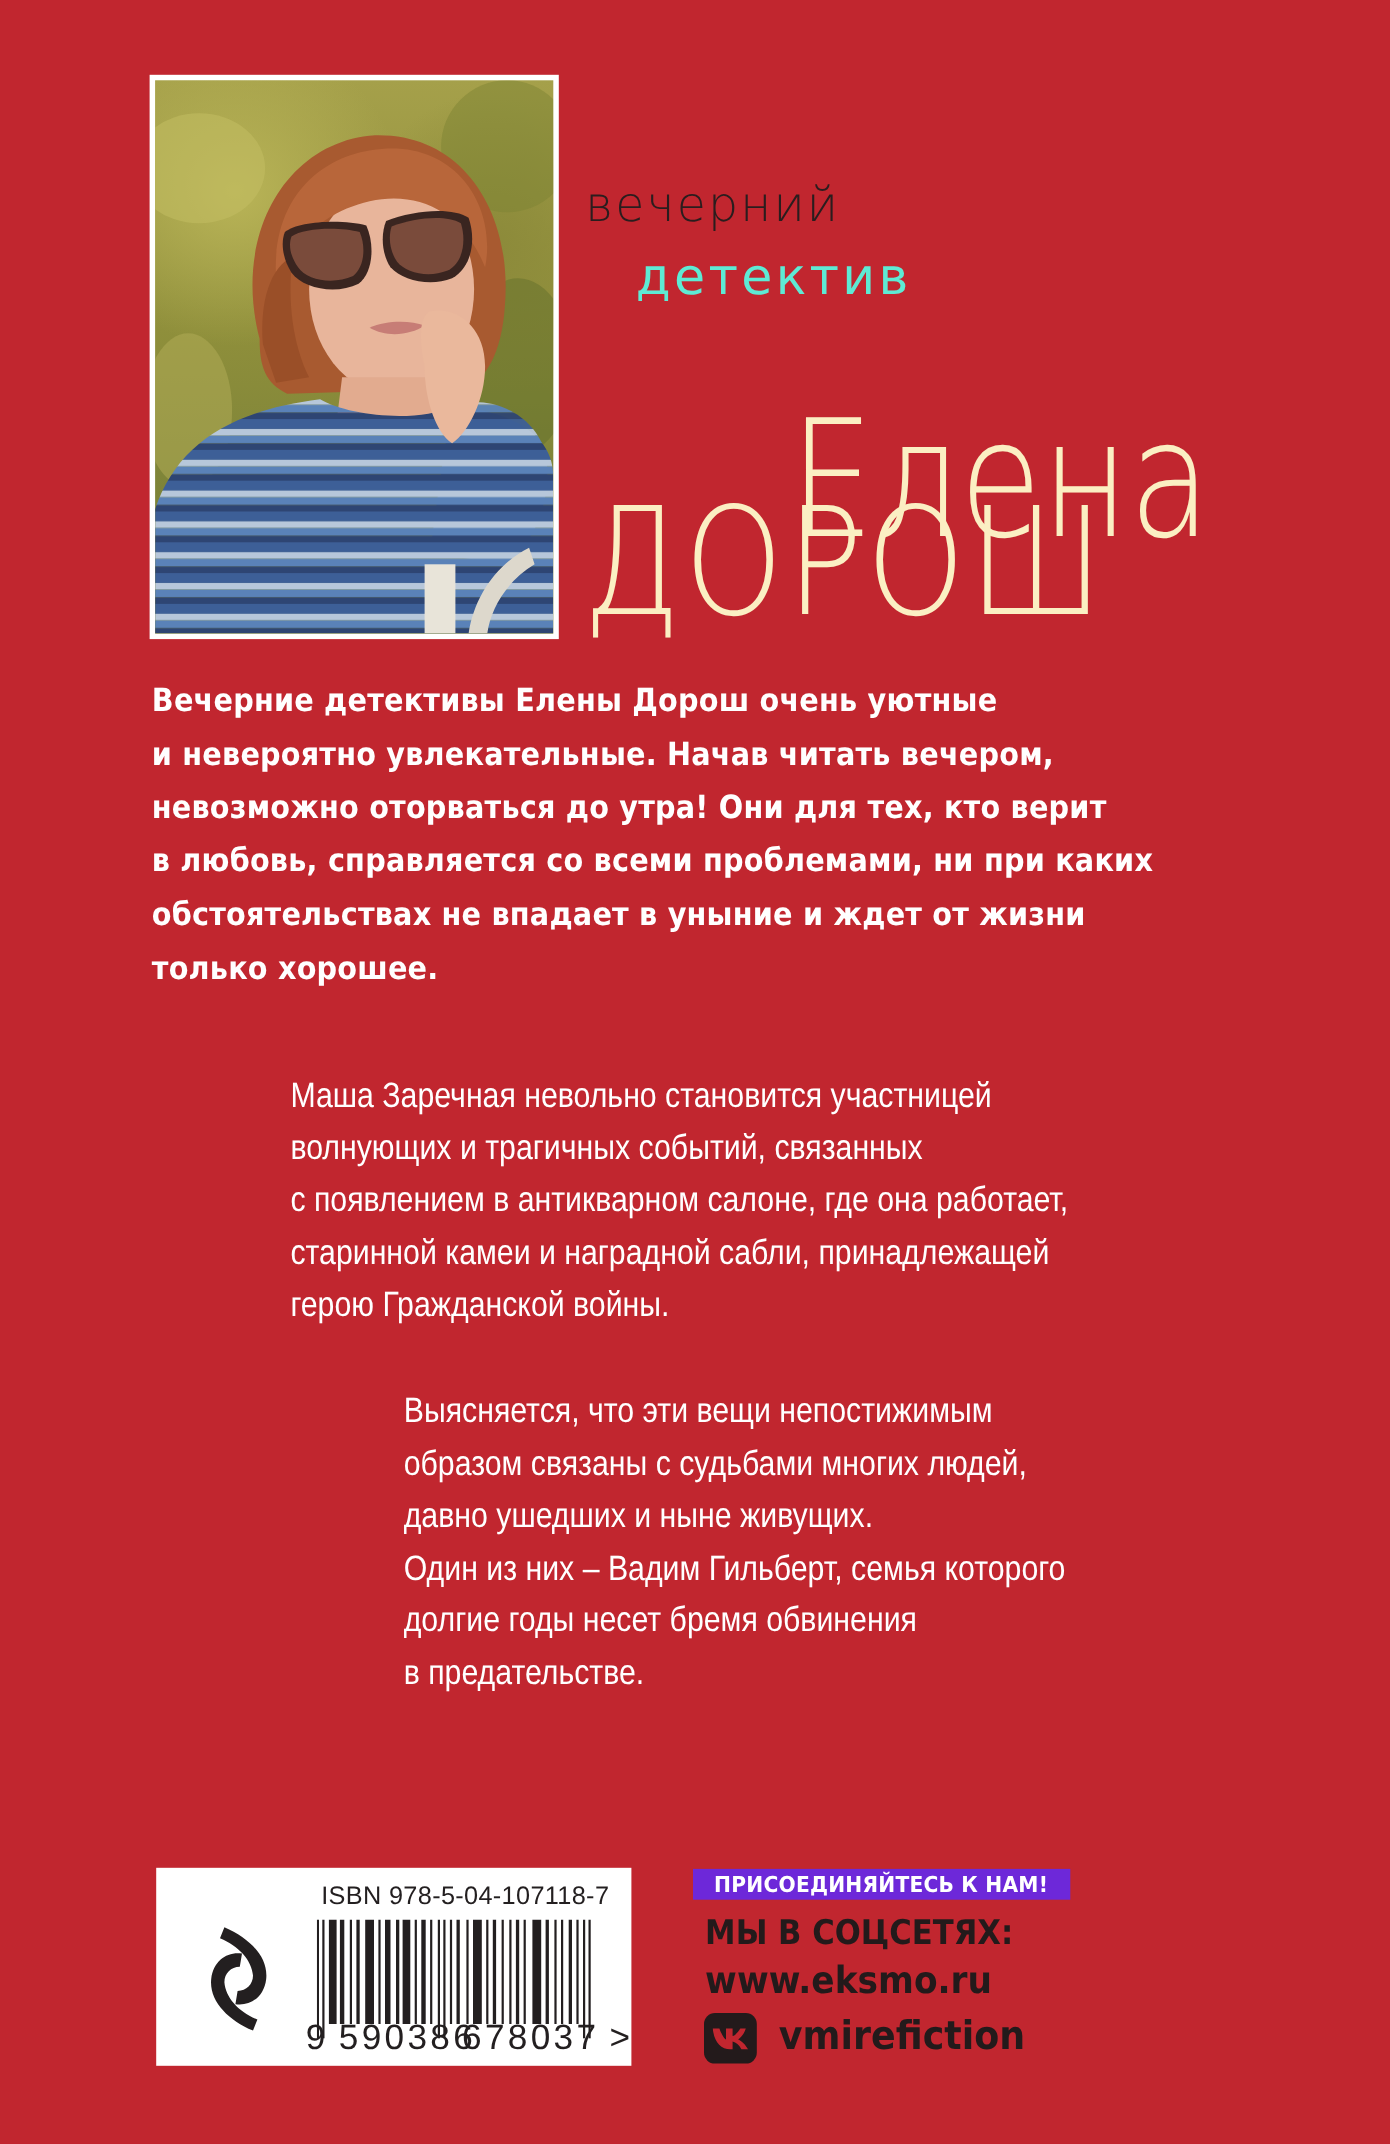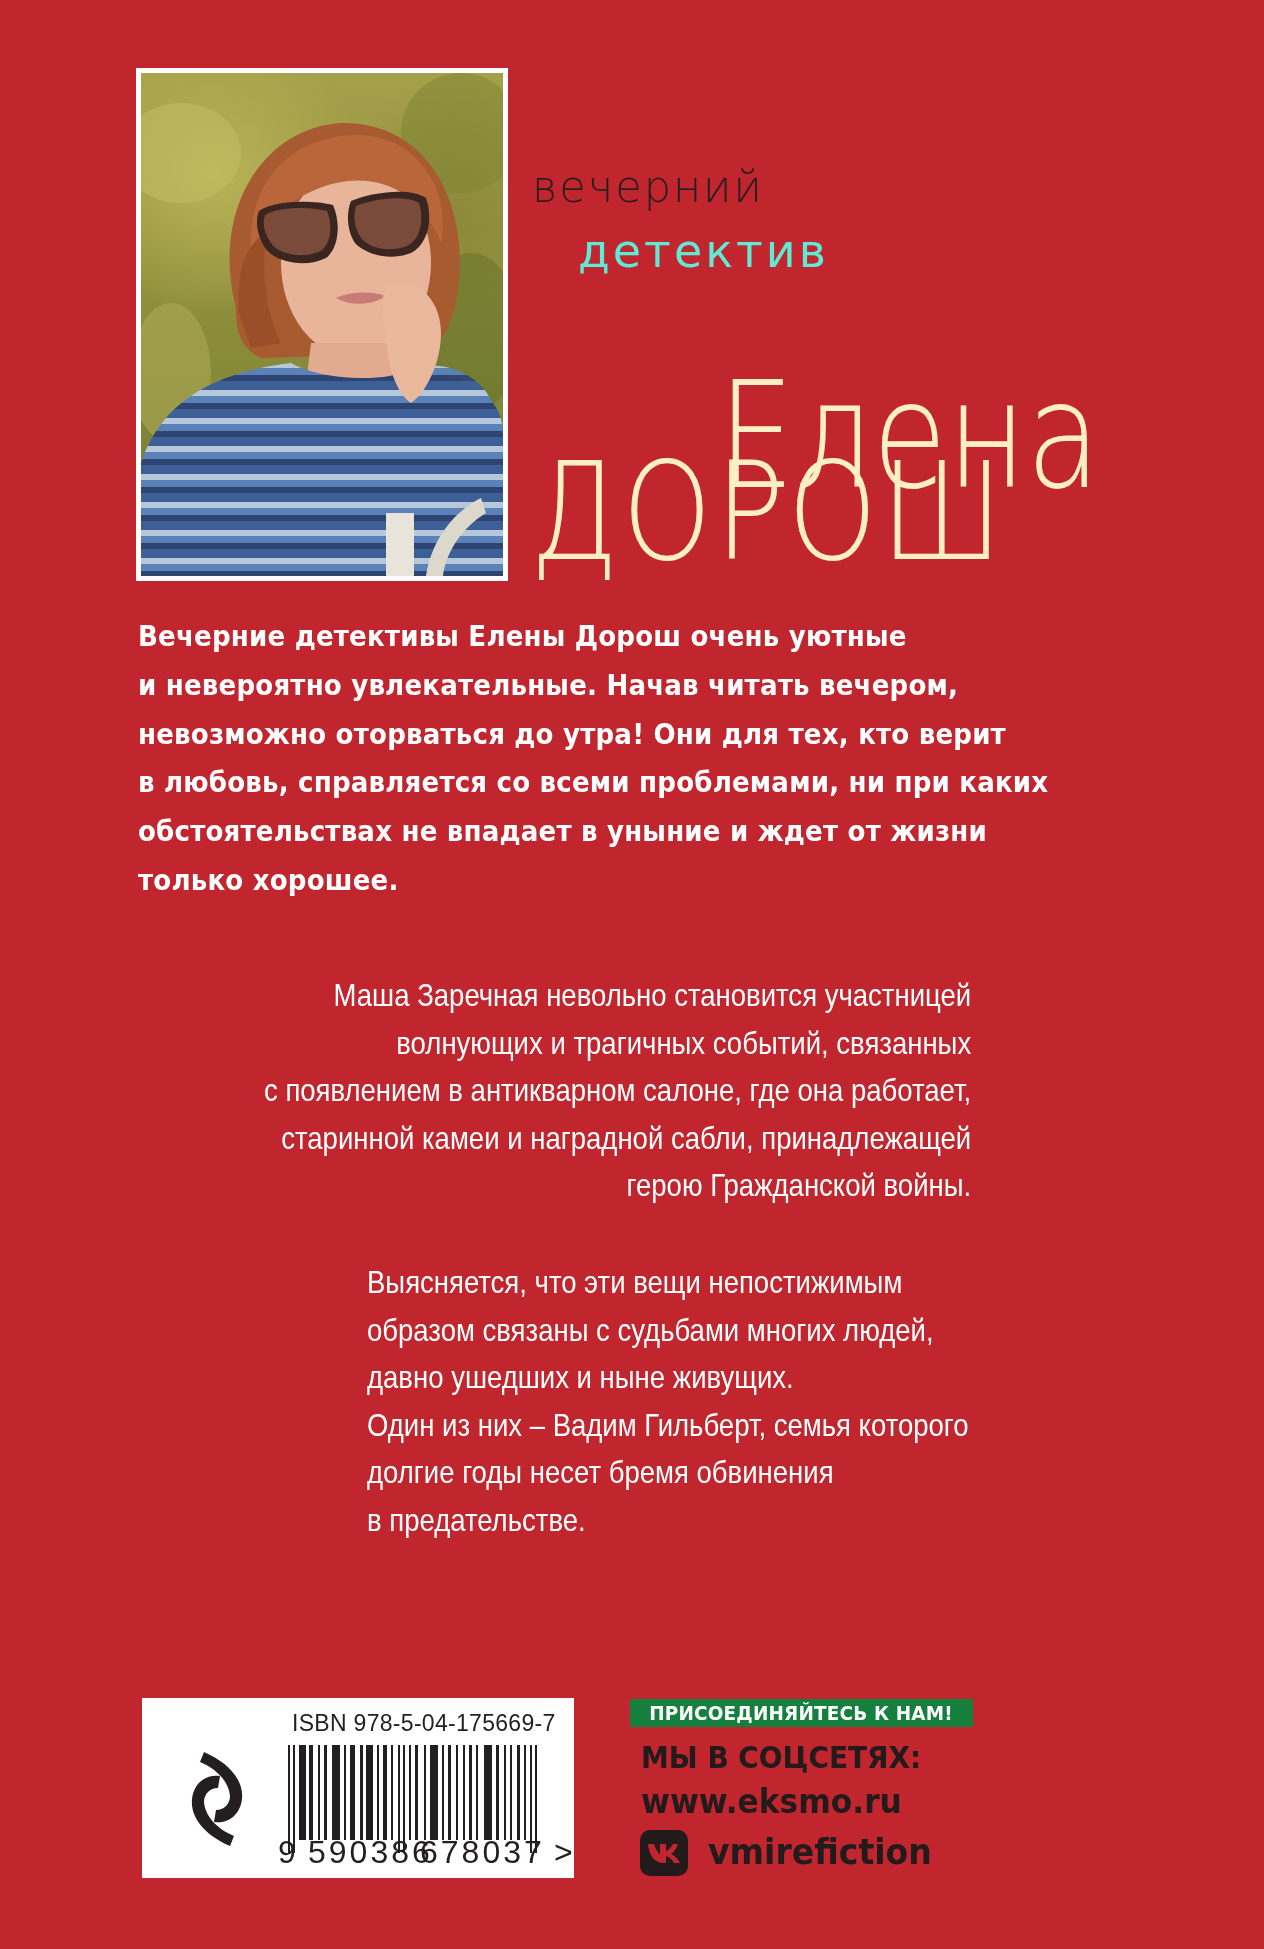--- a/index.html
+++ b/index.html
@@ -64,21 +64,21 @@
       font-size: 29px; line-height: 48.8px; color: #ffffff;
       letter-spacing: 0.2px;
     }
     .p-bold .line, .p-reg .line { display: block; white-space: nowrap; }
     .p-bold .line { transform: scaleX(0.9); transform-origin: left; }
     .p-reg {
       font-family: "Liberation Sans", sans-serif; font-weight: normal;
       font-size: 32px; line-height: 47.6px; color: #ffffff;
     }
     .p-reg .line { transform: scaleX(0.86); transform-origin: left; }
-    .p2 { left: 264px; top: 972px; text-align: right; }
+    .p2 { left: 264px; top: 972px; }
     .p3 { left: 367px; top: 1259px; }
 
     
     .isbn-box {
       left: 142px; top: 1698px; width: 432px; height: 180px;
       background: #ffffff;
     }
     .logo { left: 40px; top: 46px; width: 70px; height: 110px; }
     .isbn-text {
       left: 150px; top: 12px;
@@ -89,21 +89,21 @@
     .isbn-digits {
       left: 130px; top: 138px;
       font-family: "Liberation Sans", sans-serif; font-size: 32px;
       color: #231f20; white-space: nowrap; line-height: 1;
     }
     .isbn-digits span { position: absolute; top: 0; }
 
     
     .join-bar {
       left: 630px; top: 1699px; width: 343px; height: 28px;
-      background: #15803d;
+      background: #6d28d9;
       display: flex; align-items: center; justify-content: center;
     }
     .join-bar span {
       font-family: "DejaVu Sans", sans-serif; font-weight: bold;
       font-size: 20px; color: #ffffff; letter-spacing: 0.2px;
       transform: scaleX(0.92); white-space: nowrap;
     }
     .social-title, .social-site, .social-vk-label {
       font-family: "DejaVu Sans", sans-serif; font-weight: bold;
       color: #231a1b; white-space: nowrap; line-height: 1;
@@ -197,21 +197,21 @@
   <span class="line">долгие годы несет бремя обвинения</span>
   <span class="line">в предательстве.</span>
 </div>
 
 <div class="abs isbn-box">
   <svg class="abs logo" viewBox="0 0 70 110">
     <path d="M22 8 C 45 18, 62 35, 60 55 C 58 72, 45 80, 32 78 L 34 66 C 42 66, 48 60, 48 52 C 47 38, 35 25, 18 18 Z" fill="#231f20"></path>
     <path d="M48 102 C 25 92, 8 75, 10 55 C 12 38, 25 30, 38 32 L 36 44 C 28 44, 22 50, 22 58 C 23 72, 35 85, 52 92 Z" fill="#231f20"></path>
   </svg>
 
-  <div class="abs isbn-text">ISBN 978-5-04-175669-7</div>
+  <div class="abs isbn-text">ISBN 978-5-04-107118-7</div>
 
   <svg class="abs barcode" viewBox="0 0 250 110" preserveAspectRatio="none">
     <g fill="#231f20">
 
       <rect x="0" y="0" width="2" height="108"></rect>
         <rect x="5" y="0" width="2" height="108"></rect>
 
       <rect x="11" y="0" width="7" height="95"></rect>
         <rect x="21" y="0" width="4" height="95"></rect>
       <rect x="30" y="0" width="2" height="95"></rect>

